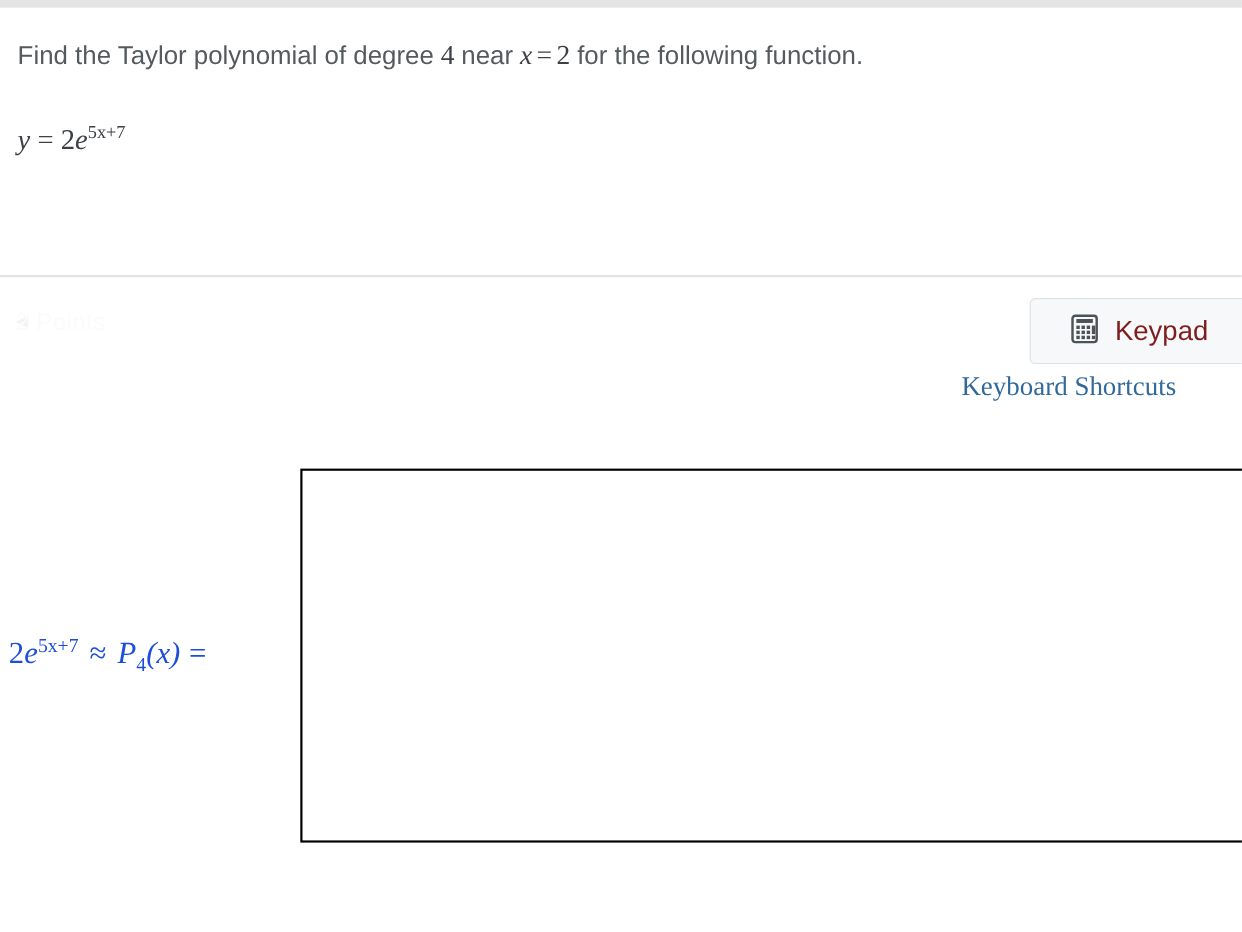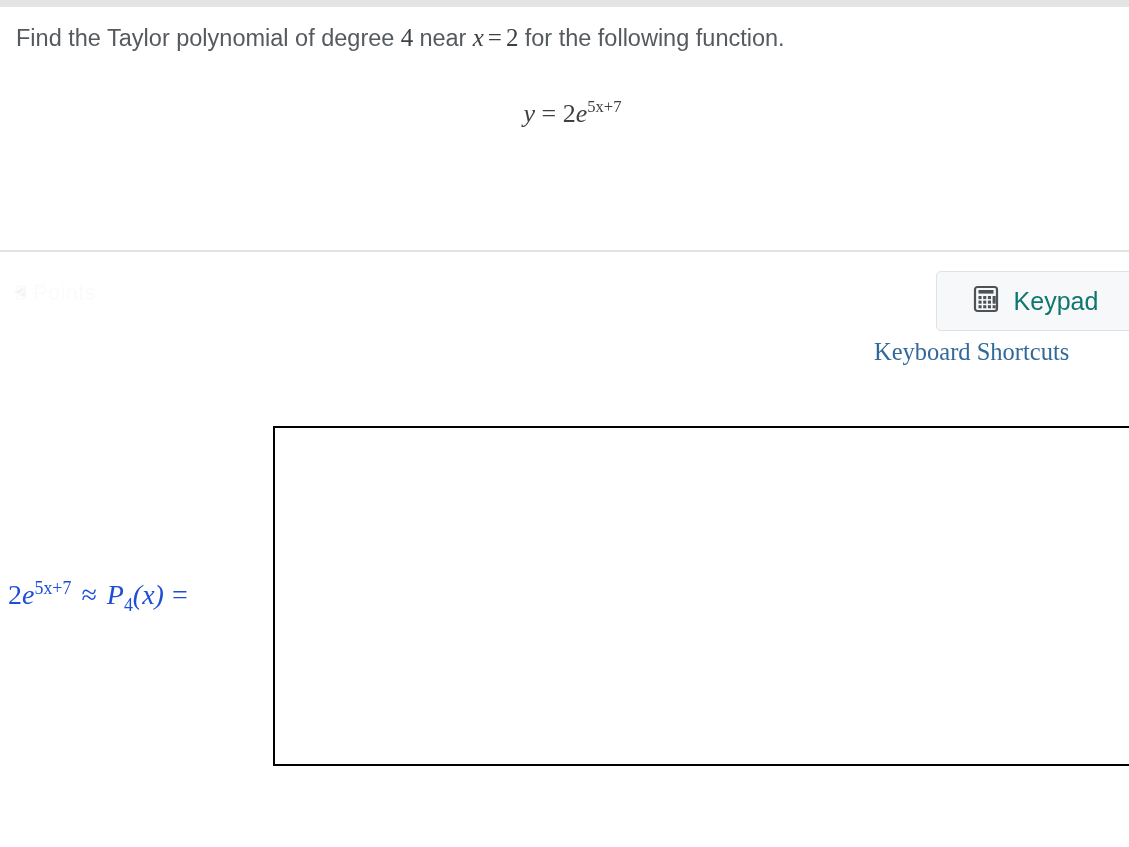--- a/index.html
+++ b/index.html
@@ -26,39 +26,39 @@
   }
 
   
   .question-block {
     position: absolute;
     top: 7px;
     left: 0;
     width: 1129px;
   }
   .question-text {
-    padding: 14px 18px 0 16px;
+    padding: 27px 18px 0 16px;
     font-size: 23.5px;
     line-height: 1.35;
     color: #555a5e;
     white-space: nowrap;
     font-family: "Liberation Sans", sans-serif;
   }
   .mathy {
     font-family: "Liberation Serif", serif;
     font-size: 25px;
     color: #3d4145;
   }
   .mathy .var { font-style: italic; }
   .mathy .num { font-style: normal; }
   .mathy .op  { font-style: normal; padding: 0 4px; }
 
   .display-eq {
     margin-top: 44px;
-    text-align: center;
+    text-align: left;
     padding-left: 16px;
     color: #3d4145;
     font-family: "Liberation Serif", serif;
     font-size: 26px;
   }
   .display-eq .var { font-style: italic; }
   sup.exp {
     font-size: 0.64em;
     vertical-align: super;
     line-height: 0;
@@ -115,21 +115,21 @@
     border: 1px solid #dfe2e5;
     border-radius: 5px;
     display: flex;
     align-items: center;
     justify-content: center;
     gap: 14px;
     cursor: pointer;
   }
   .keypad-label {
     font-size: 25px;
-    color: #0f766e;
+    color: #7f1d1d;
     font-family: "Liberation Sans", sans-serif;
   }
   .calc-icon { display: block; }
 
   .kb-shortcuts {
     position: absolute;
     left: 874px;
     top: 70px;
     font-size: 24.5px;
     color: #31699b;

